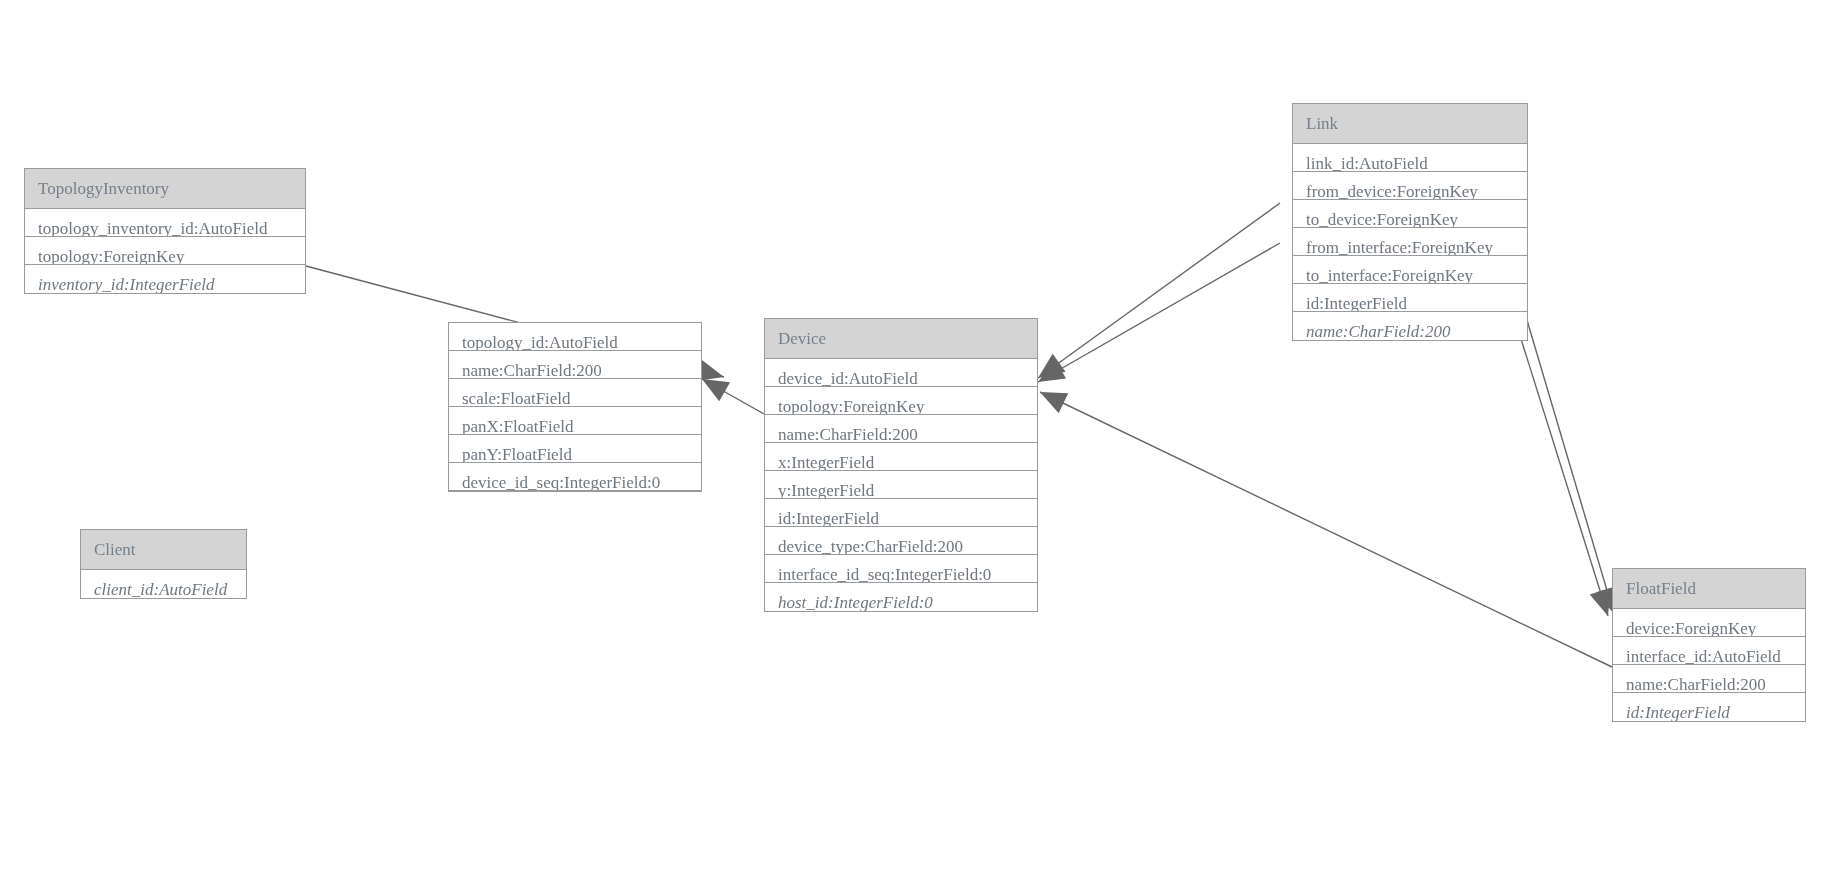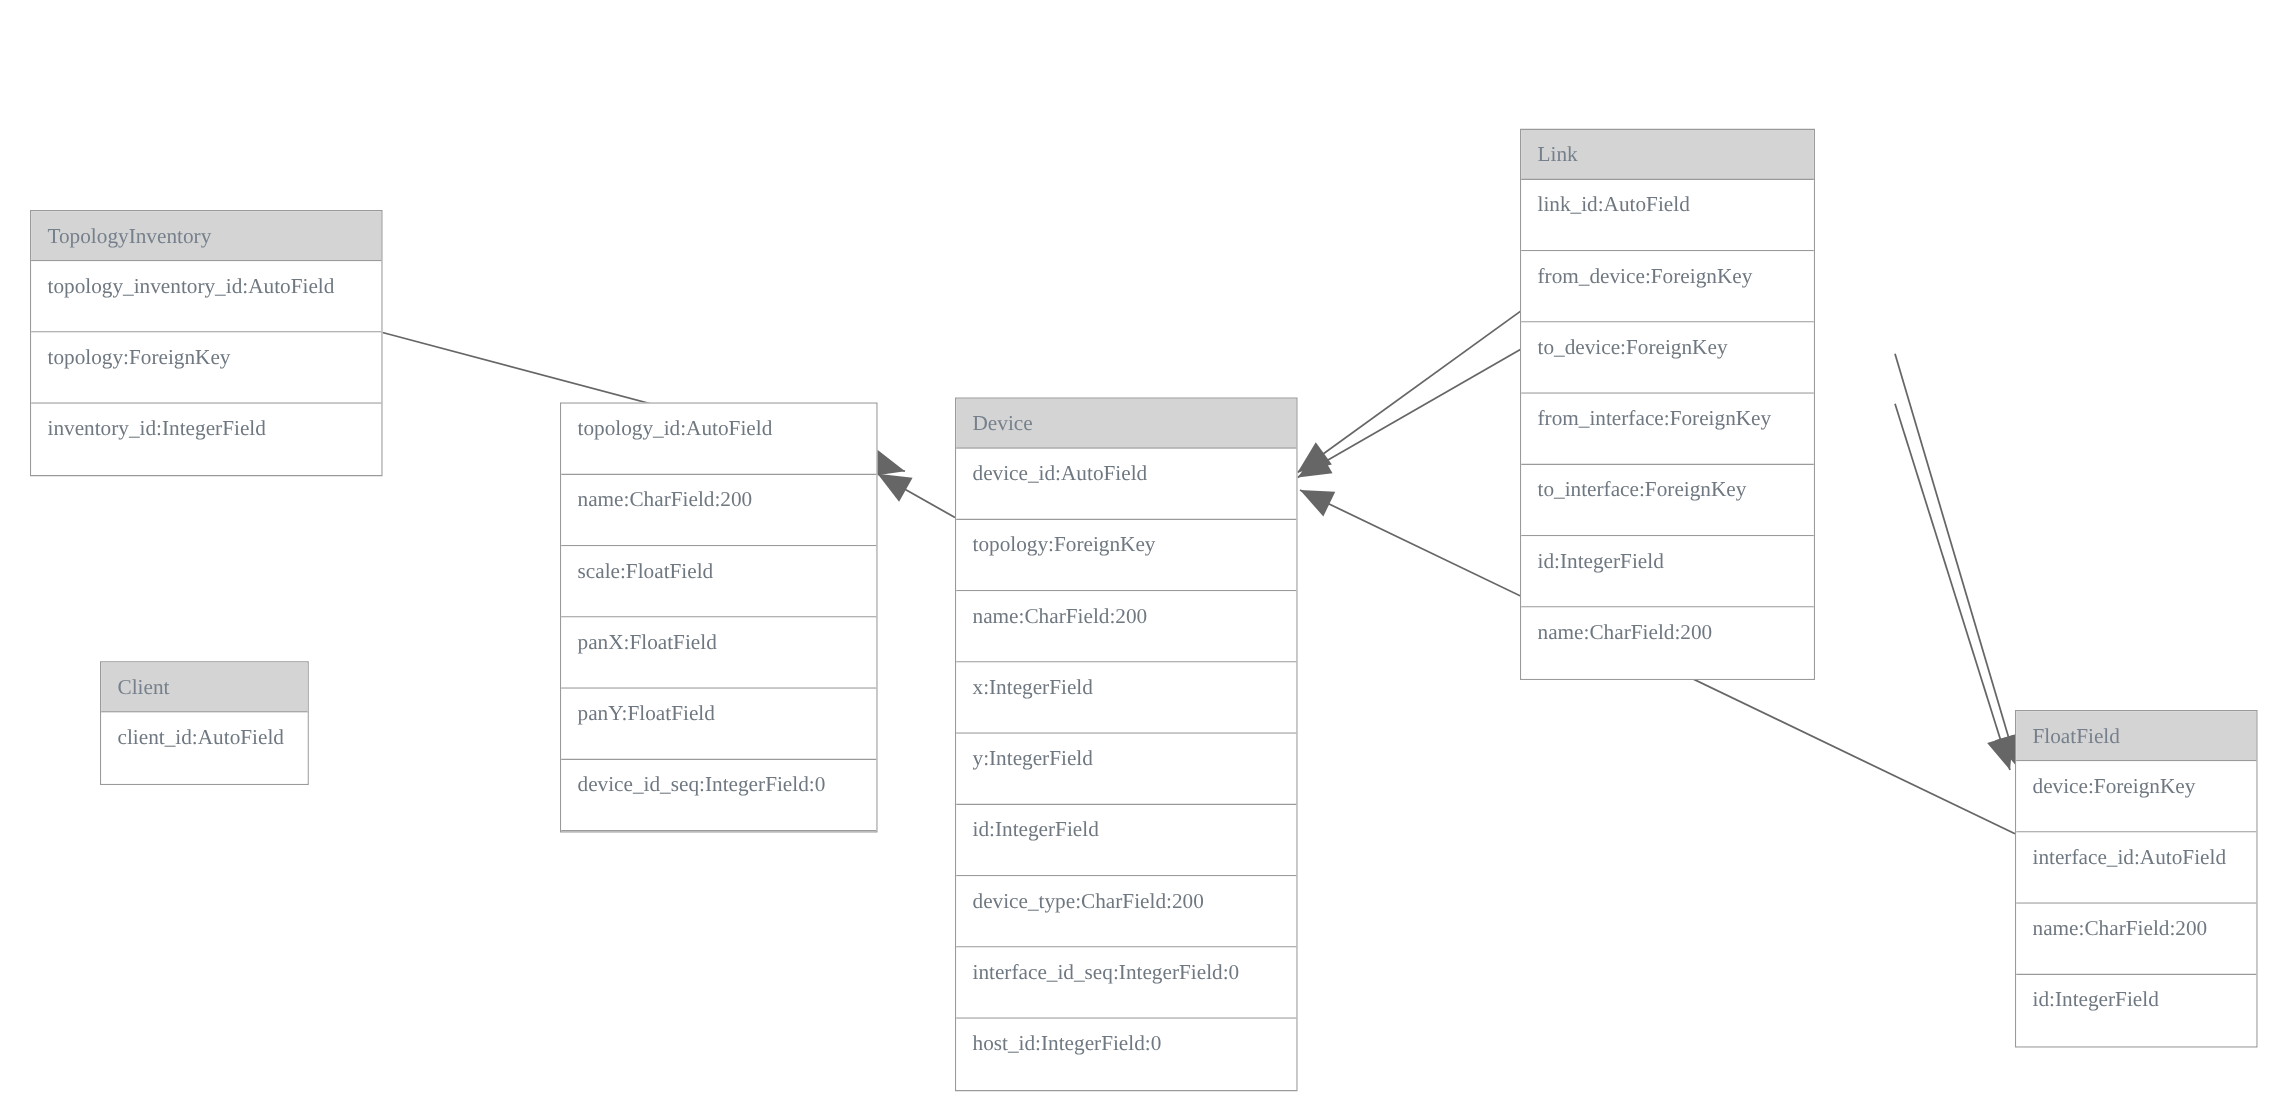--- a/index.html
+++ b/index.html
@@ -42,28 +42,29 @@
     padding: 0 0 0 13px;
     white-space: nowrap;
     overflow: hidden;
   }
   .entity-row {
     box-sizing: border-box;
     border-bottom: 1px solid #9a9a9a;
     color: #6f7880;
     font-size: 17px;
     line-height: 40px;
-    height: 57px;
+    height: 28px;
     padding: 0 10px 0 13px;
     background: #ffffff;
     white-space: nowrap;
     overflow: hidden;
   }
   .entity-row.last {
     border-bottom: none;
+    font-style: italic;
   }
 </style>
 </head>
 <body>
 
 <div id="canvas">
 
   <svg id="edge-layer" viewBox="0 0 1824 874" width="1824" height="874" xmlns="http://www.w3.org/2000/svg">
       <g>
         <path d="M 306,266 L 724,377" stroke="#666666" stroke-width="1.4" fill="none"></path>
@@ -119,21 +120,21 @@
         <div class="entity-row">device_id:AutoField</div>
         <div class="entity-row">topology:ForeignKey</div>
         <div class="entity-row">name:CharField:200</div>
         <div class="entity-row">x:IntegerField</div>
         <div class="entity-row">y:IntegerField</div>
         <div class="entity-row">id:IntegerField</div>
         <div class="entity-row">device_type:CharField:200</div>
         <div class="entity-row">interface_id_seq:IntegerField:0</div>
         <div class="entity-row last">host_id:IntegerField:0</div>
       </div>
-      <div class="entity" style="left: 1216px; top: 103px; width: 236px;">
+      <div class="entity" style="left: 1292px; top: 103px; width: 236px;">
         <div class="entity-header">Link</div>
         <div class="entity-row">link_id:AutoField</div>
         <div class="entity-row">from_device:ForeignKey</div>
         <div class="entity-row">to_device:ForeignKey</div>
         <div class="entity-row">from_interface:ForeignKey</div>
         <div class="entity-row">to_interface:ForeignKey</div>
         <div class="entity-row">id:IntegerField</div>
         <div class="entity-row last">name:CharField:200</div>
       </div>
       <div class="entity" style="left: 1612px; top: 568px; width: 194px;">

